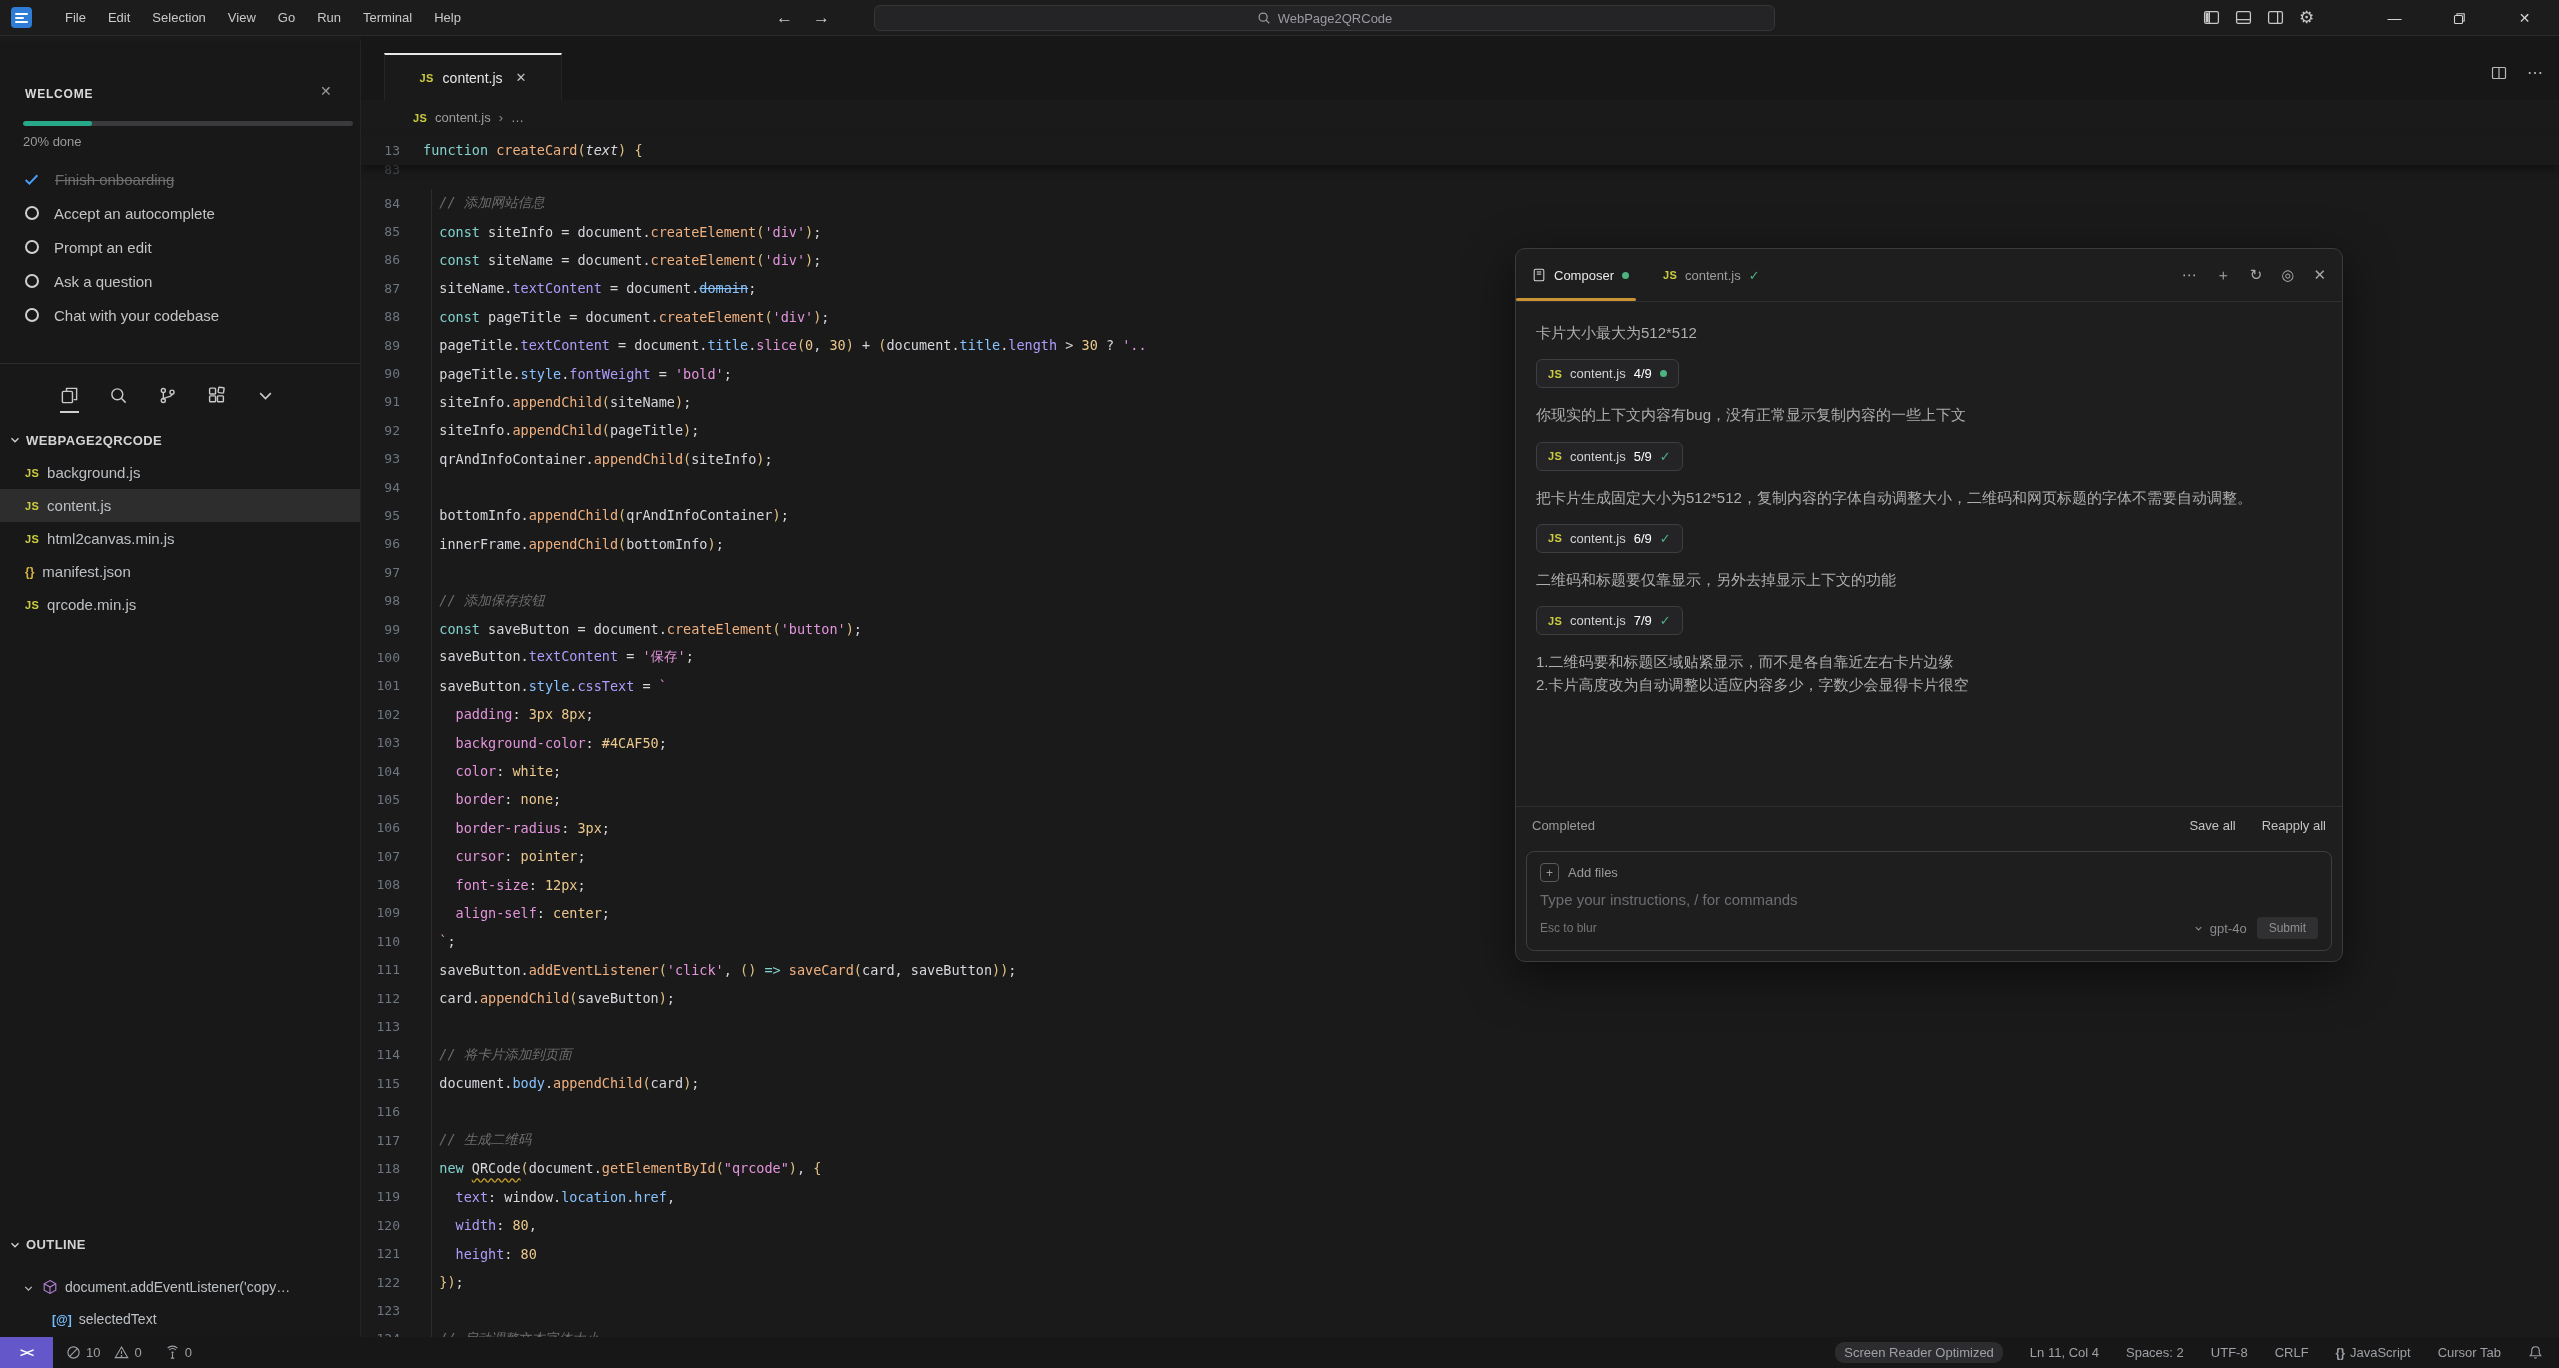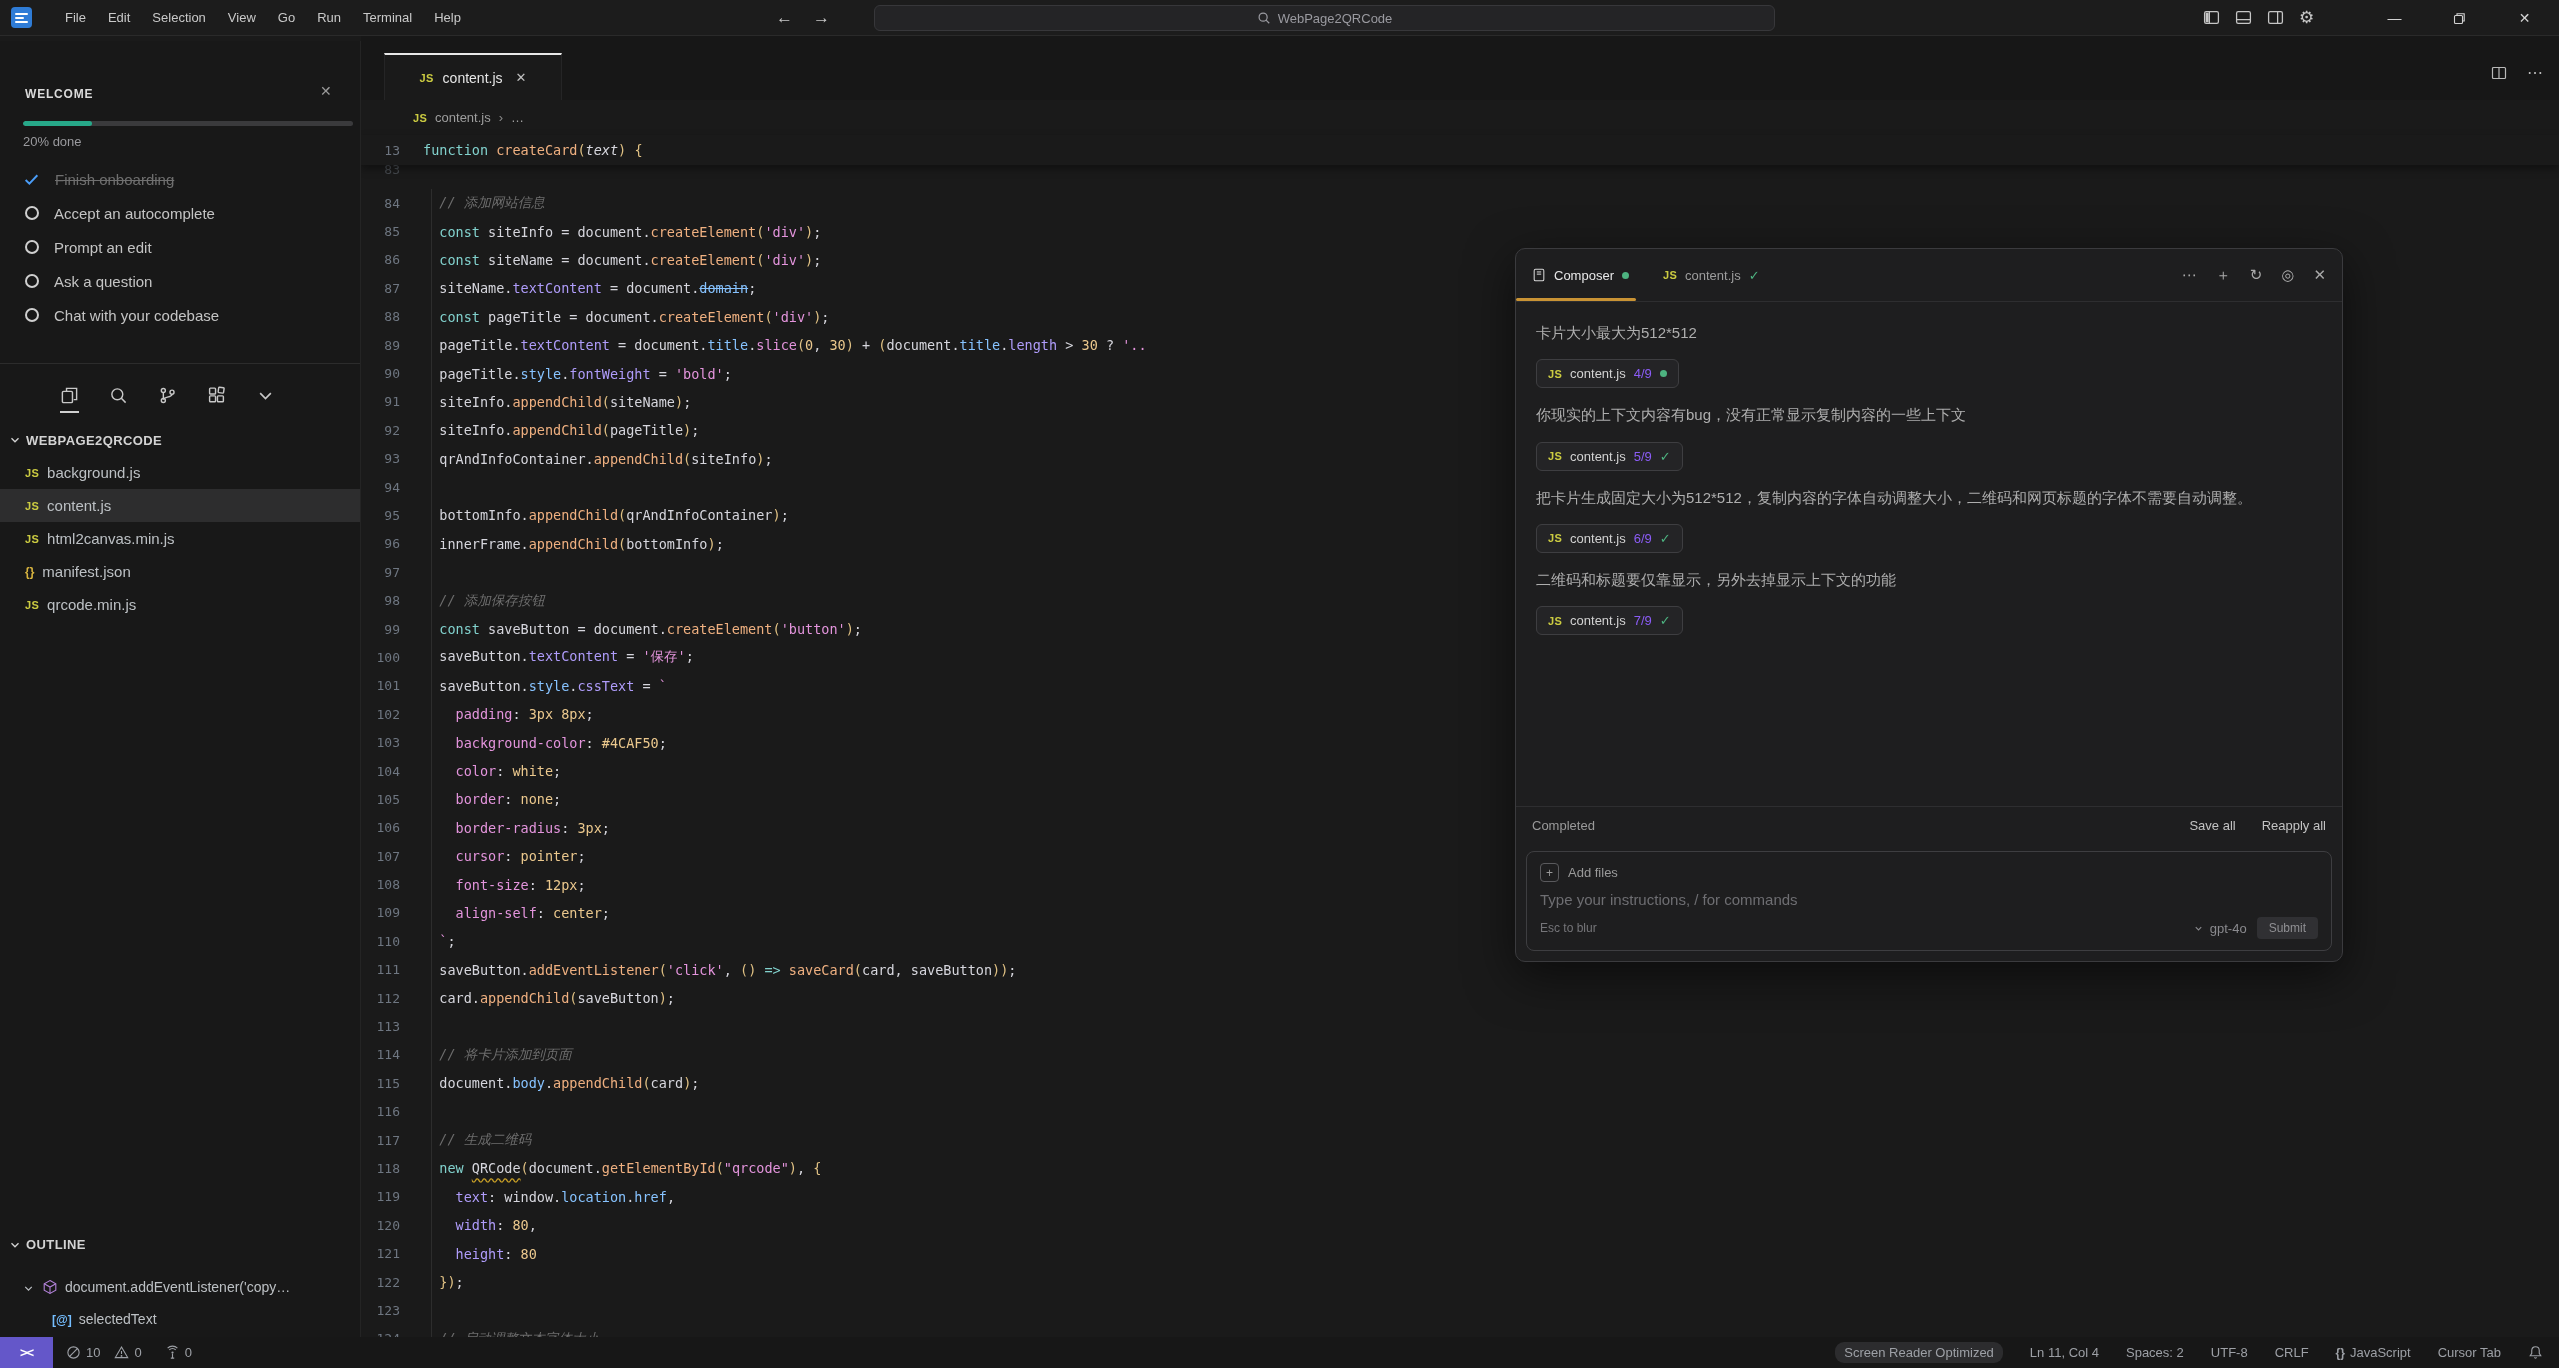--- a/index.html
+++ b/index.html
@@ -86,21 +86,21 @@
   .c-tab{display:flex;align-items:center;gap:8px;font-size:13px}
   .c-tab.active{color:#e8e8e8}
   .c-tab.idle{color:#9d9d9d;margin-left:34px}
   .dot-green{width:7px;height:7px;border-radius:50%;background:var(--green,#4db380);display:inline-block}
   .check-green{color:var(--green,#4db380);font-size:13px}
   .c-hicons{margin-left:auto;display:flex;gap:19px;color:#a9a9a9;font-size:15px;align-items:center}
   .c-body{flex:1;overflow:hidden;padding:8px 20px 0;display:flex;flex-direction:column;align-items:flex-start}
   .c-msg{color:#aeaeae;font-size:15px;line-height:1.55;margin:11px 0;white-space:pre-line}
   .c-chip{display:inline-flex;align-items:center;gap:8px;border:1px solid #3e3e41;background:#242426;border-radius:6px;
           padding:6px 11px;margin:4px 0;font-size:13px;color:#d2d2d2}
-  .c-chip .frac{color:#8b5cf6}
+  .c-chip .frac{color:#ffffff}
   .c-footer{height:36px;flex:none;border-top:1px solid #2e2e30;display:flex;align-items:center;padding:0 16px;font-size:13px;color:#9a9a9a}
   .c-factions{margin-left:auto;display:flex;gap:26px;color:#c3c3c3}
   .c-input{flex:none;margin:8px 10px 10px;border:1px solid #3e3e41;border-radius:8px;padding:11px 13px;display:flex;flex-direction:column;gap:9px}
   .add-files{display:flex;align-items:center;gap:9px;color:#9a9a9a;font-size:13px}
   .plusbox{width:17px;height:17px;border:1px solid #5a5a5d;border-radius:4px;display:flex;align-items:center;justify-content:center;
            font-size:12px;color:#9a9a9a}
   .c-placeholder{color:#6e6e72;font-size:15px}
   .c-inbottom{display:flex;align-items:center;font-size:12px;color:#757579}
   .c-model{margin-left:auto;display:flex;align-items:center;gap:6px;color:#8a8a8e;font-size:13px}
   .submit{background:#303033;color:#8f8f93;border-radius:4px;padding:4px 12px;font-size:12px;margin-left:10px}
@@ -414,20 +414,22 @@
         <span class="frac">6/9</span>
         <span class="check-green">✓</span>
       </div>
       <div class="c-msg">二维码和标题要仅靠显示，另外去掉显示上下文的功能</div>
       <div class="c-chip">
         <span class="badge-js">JS</span>
         <span>content.js</span>
         <span class="frac">7/9</span>
         <span class="check-green">✓</span>
       </div>
+      <div class="c-msg">1.二维码要和标题区域贴紧显示，而不是各自靠近左右卡片边缘
+2.卡片高度改为自动调整以适应内容多少，字数少会显得卡片很空</div>
     </div>
   <div class="c-footer">
     <span>Completed</span>
     <div class="c-factions">
       <span>Save all</span>
       <span>Reapply all</span>
     </div>
   </div>
   <div class="c-input">
     <div class="add-files">

